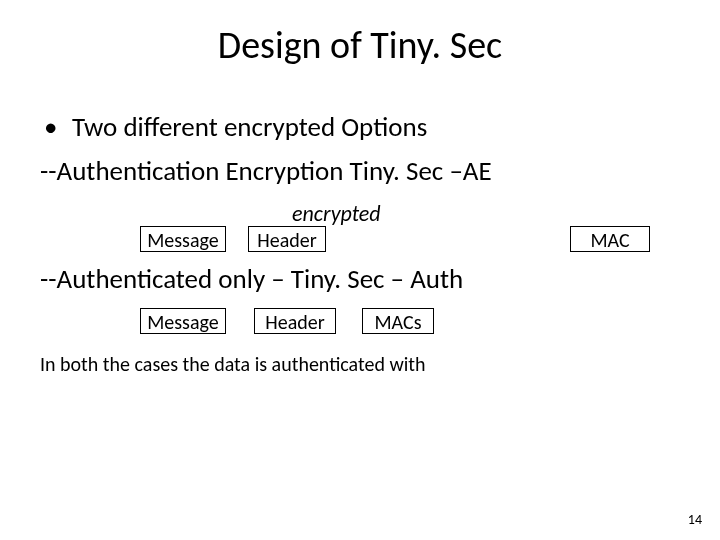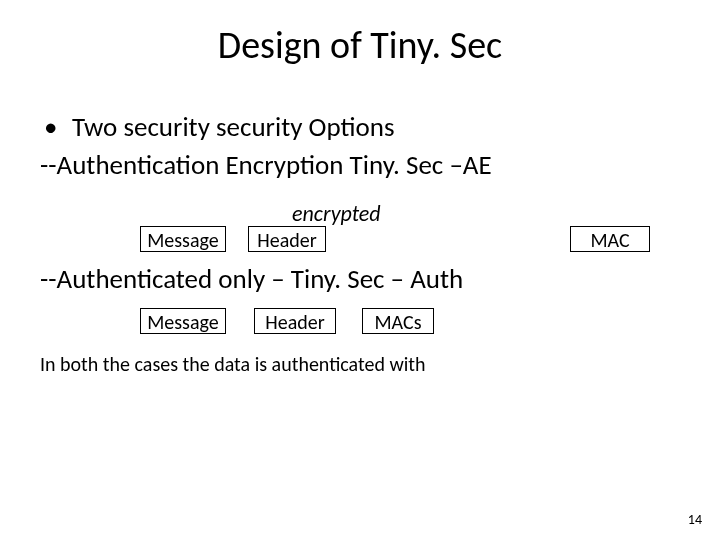--- a/index.html
+++ b/index.html
@@ -42,21 +42,21 @@
   .bullet-dot {
     width: 28px;
     flex: 0 0 28px;
     text-align: left;
     padding-left: 4px;
   }
   .bullet-text {
     flex: 1;
   }
   .dash-line {
-    margin-top: 4px;
+    margin-top: 10px;
   }
   .encrypted {
     font-style: italic;
     font-size: 22px;
     position: absolute;
     left: 292px;
     top: 200px;
   }
   .box-row1 {
     position: absolute;
@@ -112,21 +112,21 @@
 </head>
 <body>
 
 <div class="slide">
 
   <div class="title">Design of Tiny. Sec</div>
 
   <div class="body">
     <div class="bullet-row">
       <div class="bullet-dot">•</div>
-      <div class="bullet-text">Two security security Options</div>
+      <div class="bullet-text">Two different encrypted Options</div>
     </div>
     <div class="dash-line">--Authentication Encryption Tiny. Sec –AE</div>
   </div>
 
   <div class="encrypted">encrypted</div>
 
   <div class="box-row1">
     <div class="box" style="left:108px; width:86px;">Message</div>
     <div class="box" style="left:216px; width:78px;">Header</div>
     <div class="box" style="left:538px; width:80px;">MAC</div>

